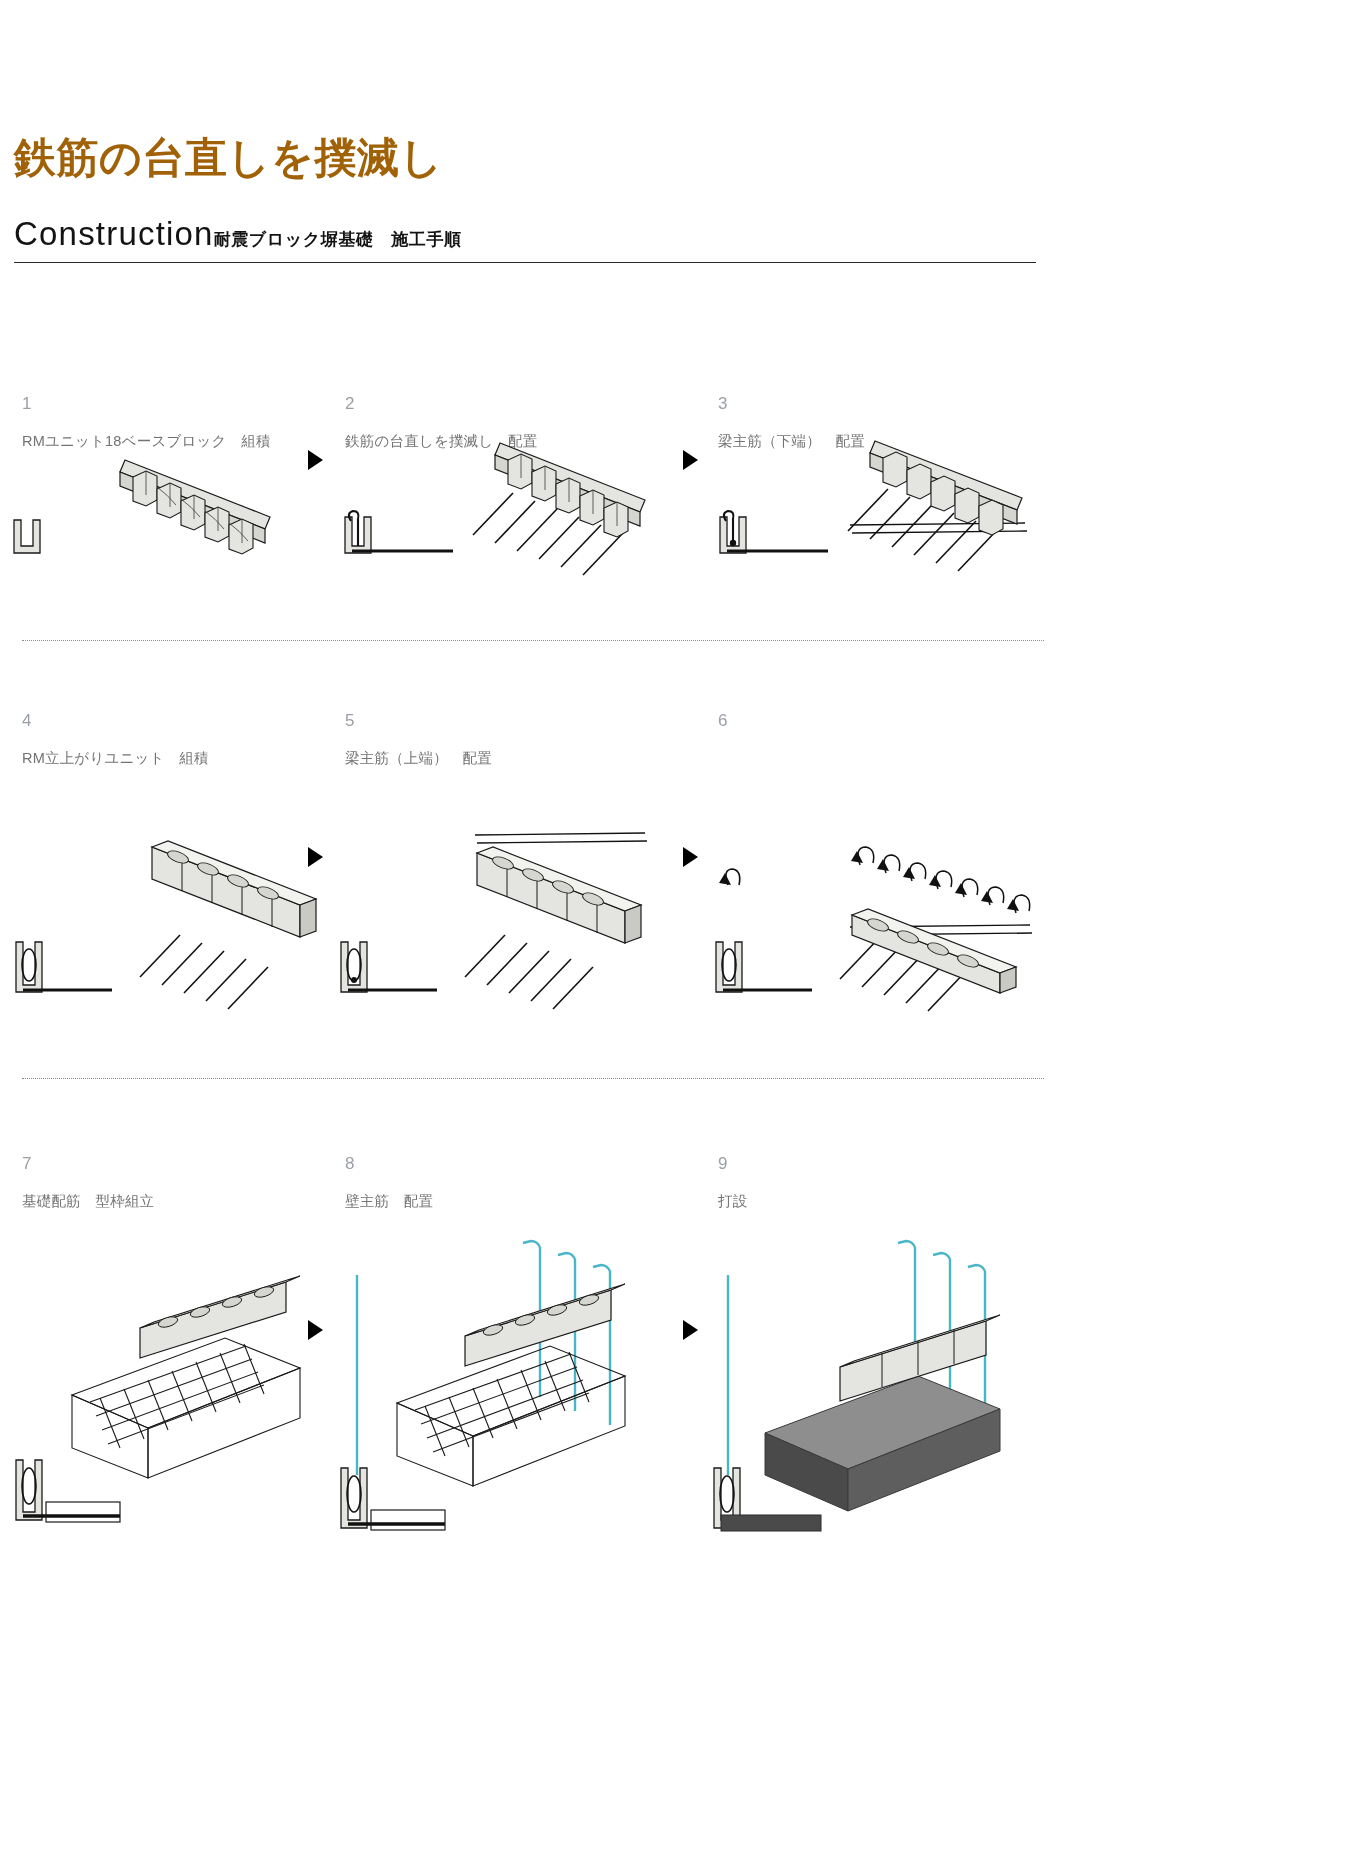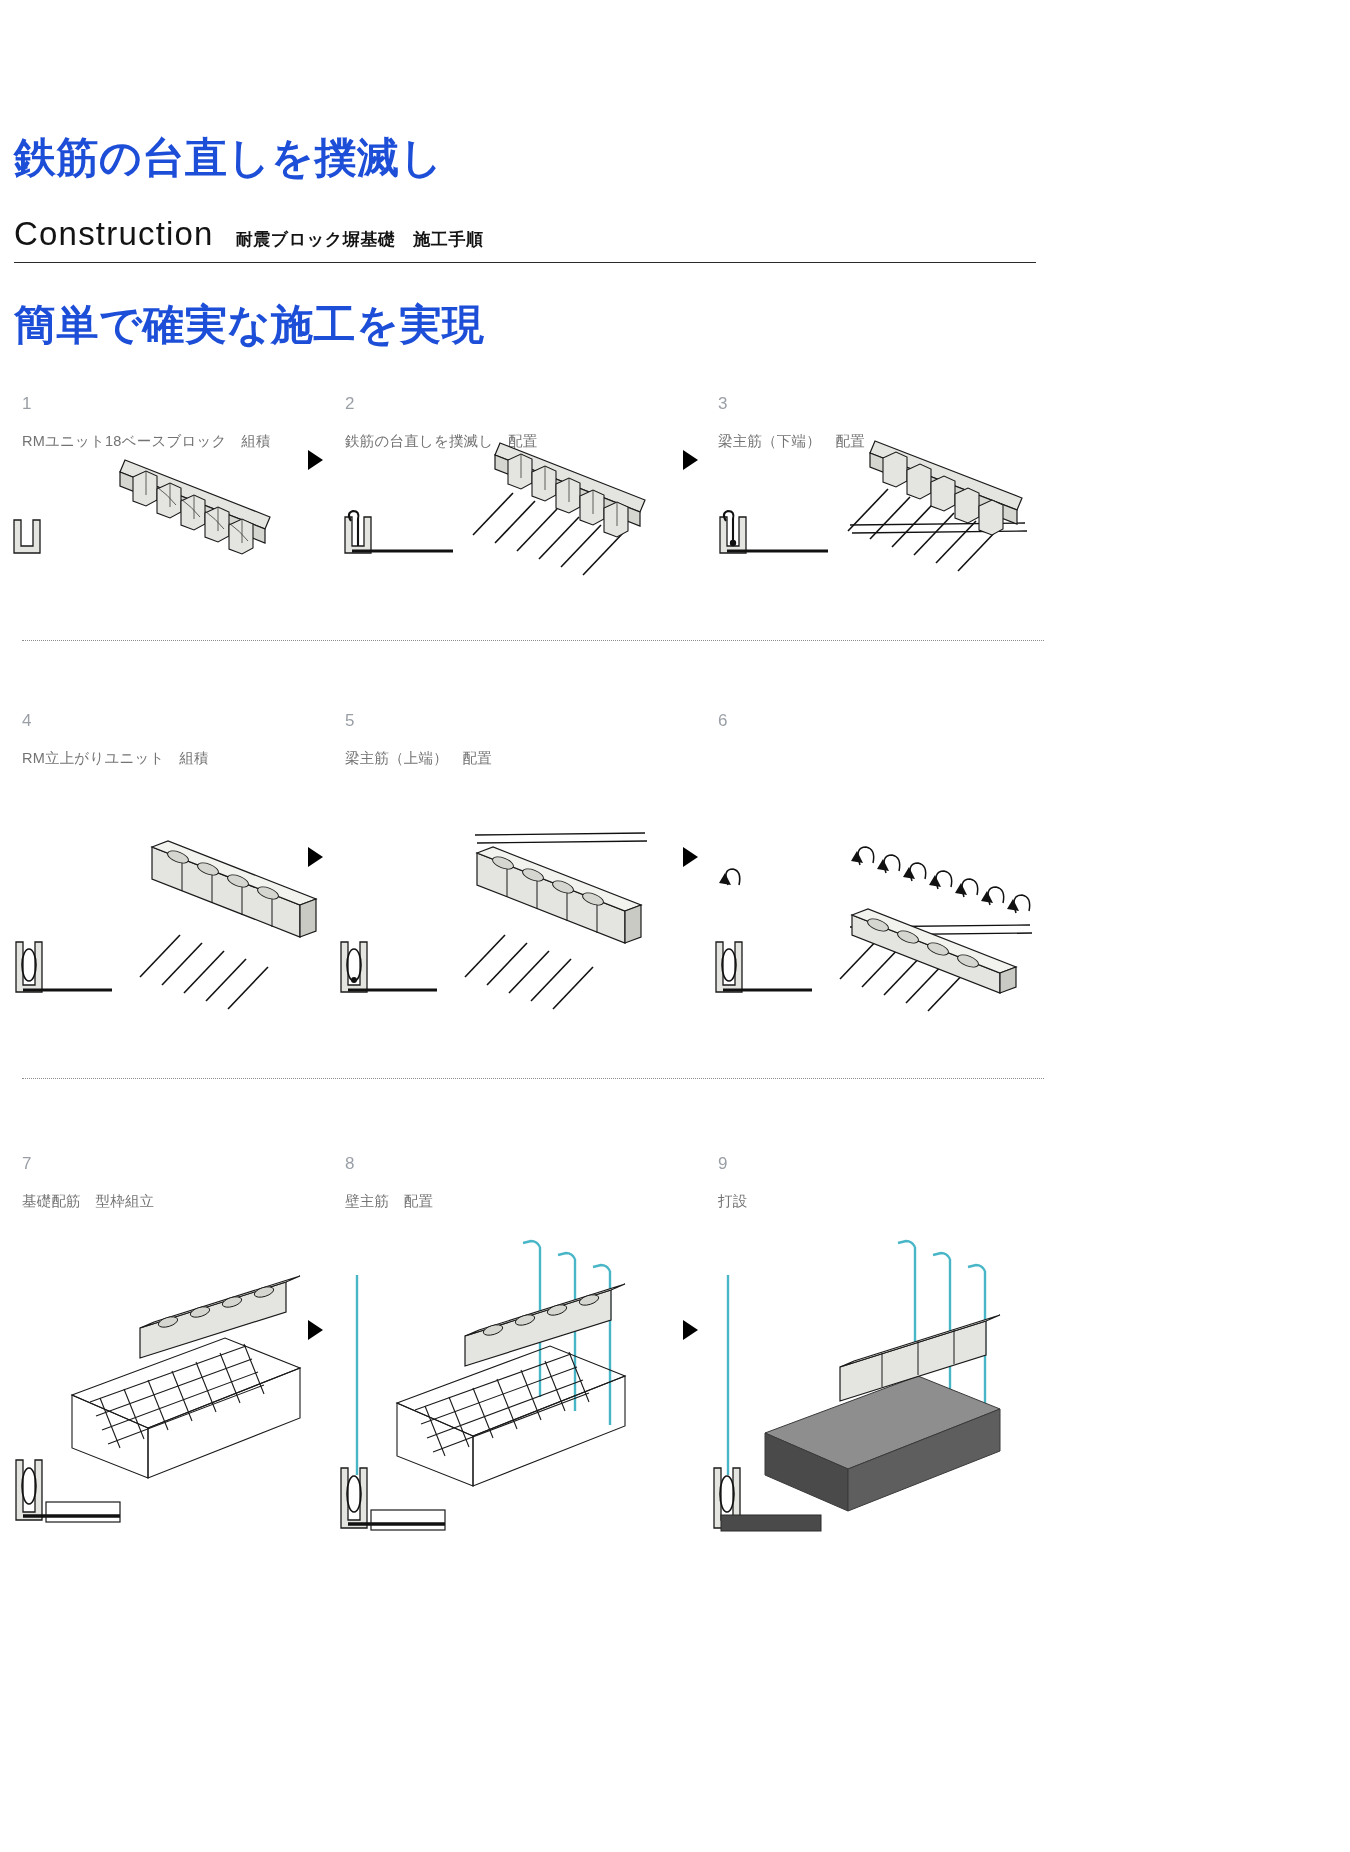--- a/index.html
+++ b/index.html
@@ -10,27 +10,27 @@
     color:#1a1a1a;
     position:relative;
     overflow:hidden;
   }
   .page{position:relative;width:1350px;height:1852px;}
 
   
   .headline{
     position:absolute;left:14px;top:18px;
     font-size:42px;font-weight:bold;line-height:1.33;
-    letter-spacing:0.5px;color:#1d4ed8;
+    letter-spacing:0.5px;color:#a16207;
     white-space:pre;
   }
 
   
   .section-head{position:absolute;left:14px;top:215px;width:1022px;}
-  .sec-row{display:flex;align-items:baseline;gap:22px;}
+  .sec-row{display:flex;align-items:baseline;}
   .sec-en{font-size:33px;font-weight:400;letter-spacing:1.2px;color:#131313;}
   .sec-jp{font-size:17px;font-weight:bold;letter-spacing:0.6px;color:#131313;}
   .sec-rule{margin-top:9px;border-top:1.5px solid #2a2a2a;width:1022px;}
 
   
   .rowband{position:absolute;left:0;width:1350px;}
   .col{position:absolute;top:0;}
   .c1{left:22px;} .c2{left:345px;} .c3{left:718px;}
 
   .step-num{
@@ -55,21 +55,20 @@
   .art{position:absolute;}
   svg{display:block;overflow:visible;}
 </style>
 </head>
 <body>
 
 <div class="page">
 
   <div class="headline">
     <div>鉄筋の台直しを撲滅し</div>
-    <div>簡単で確実な施工を実現</div>
   </div>
 
   <div class="section-head">
     <div class="sec-row">
       <span class="sec-en">Construction</span>
       <span class="sec-jp">耐震ブロック塀基礎　施工手順</span>
     </div>
     <div class="sec-rule"></div>
   </div>
 

